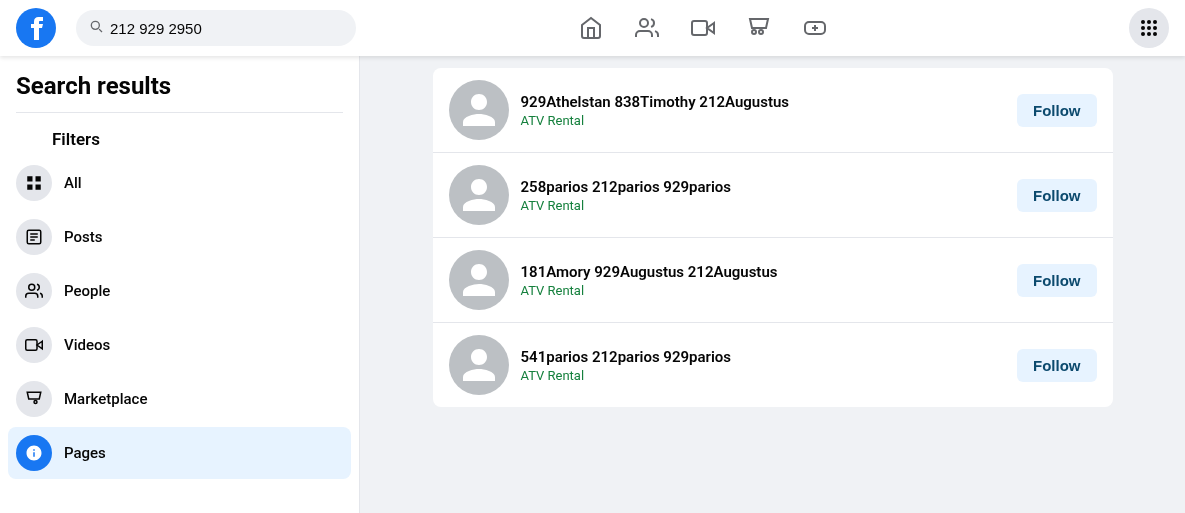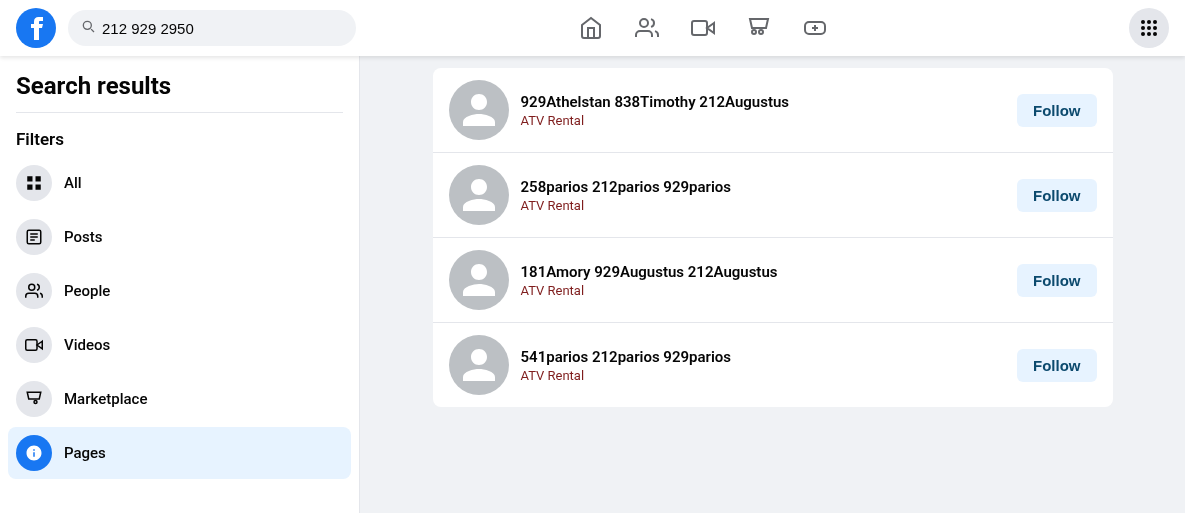--- a/index.html
+++ b/index.html
@@ -21,21 +21,21 @@
       background: #fff;
       display: flex;
       align-items: center;
       padding: 0 16px;
       box-shadow: 0 2px 4px rgba(0,0,0,0.1);
       z-index: 100;
     }
     .nav-left {
       display: flex;
       align-items: center;
-      gap: 12px;
+      gap: 20px;
       width: 340px;
     }
     .fb-logo {
       width: 40px;
       height: 40px;
       flex-shrink: 0;
     }
     .search-box {
       display: flex;
       align-items: center;
@@ -115,20 +115,21 @@
     .sidebar-divider {
       height: 1px;
       background: #e4e6eb;
       margin: 0 8px 12px;
     }
     .filters-label {
       font-size: 17px;
       font-weight: 600;
       color: #050505;
       padding: 4px 8px 8px;
+      margin-left: 36px;
     }
     .sidebar-item {
       display: flex;
       align-items: center;
       gap: 12px;
       padding: 8px 8px;
       border-radius: 8px;
       cursor: pointer;
       margin-bottom: 2px;
     }
@@ -210,21 +211,21 @@
       flex: 1;
     }
     .result-name {
       font-size: 15px;
       font-weight: 600;
       color: #050505;
       margin-bottom: 2px;
     }
     .result-category {
       font-size: 13px;
-      color: #7f1d1d;
+      color: #15803d;
     }
 
     .follow-btn {
       background: #e7f3ff;
       color: #0c4a6e;
       border: none;
       border-radius: 6px;
       padding: 8px 16px;
       font-size: 15px;
       font-weight: 600;

